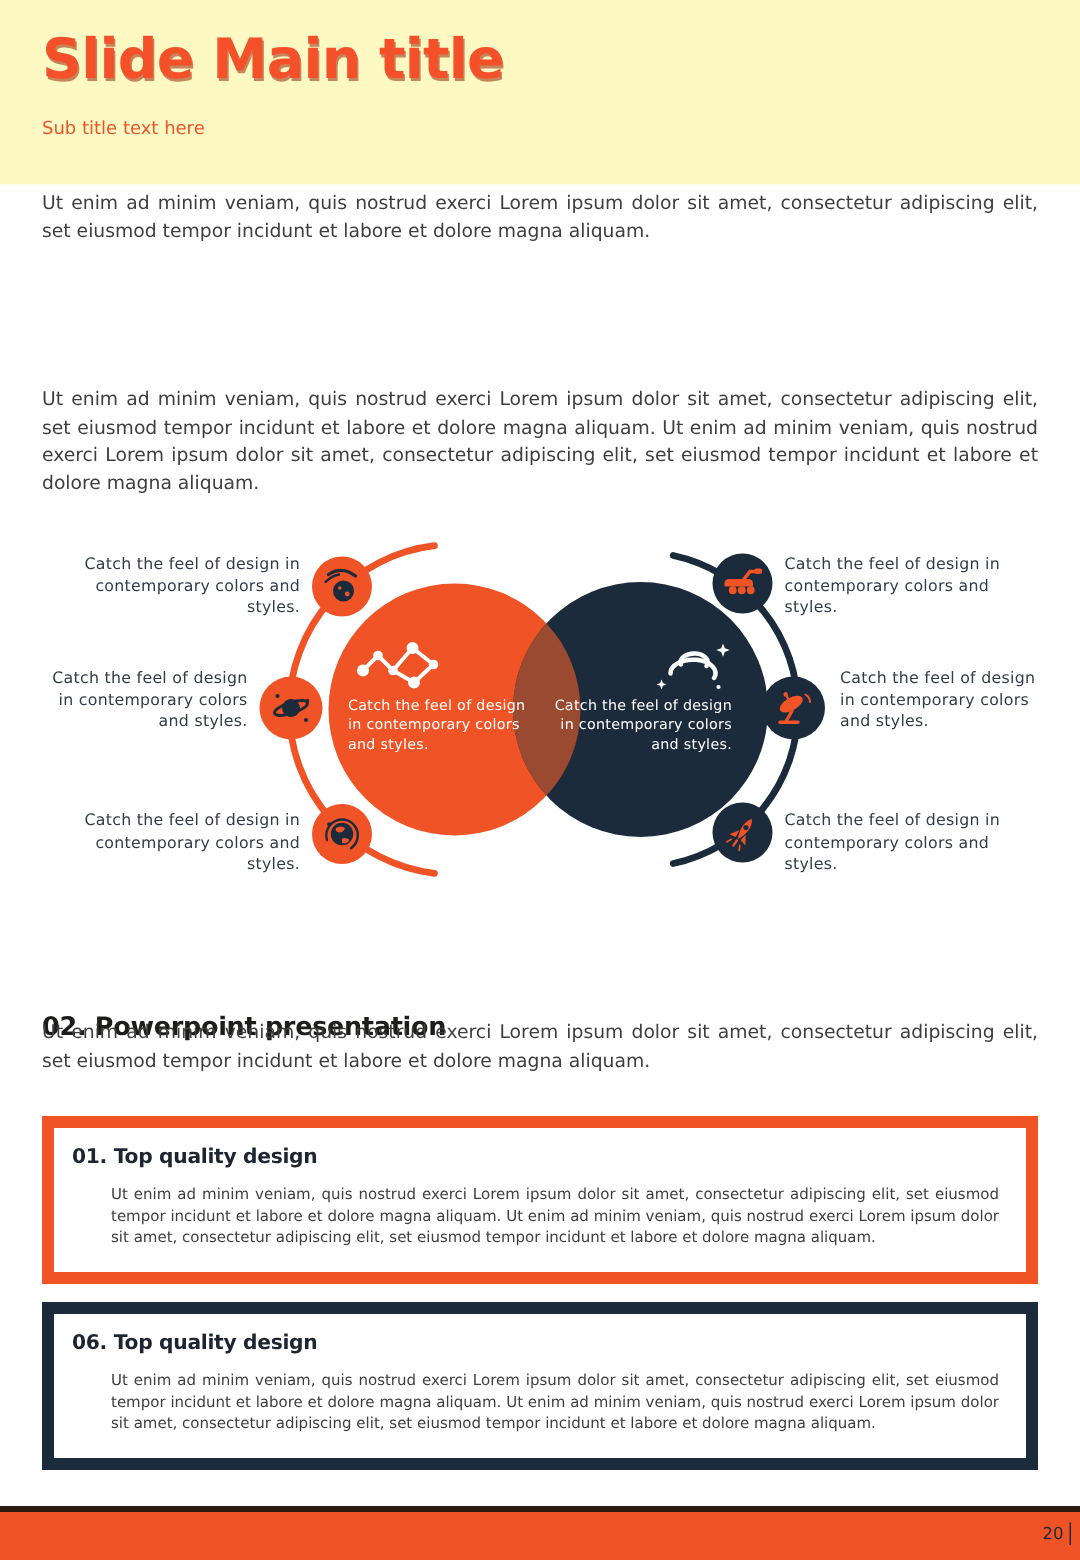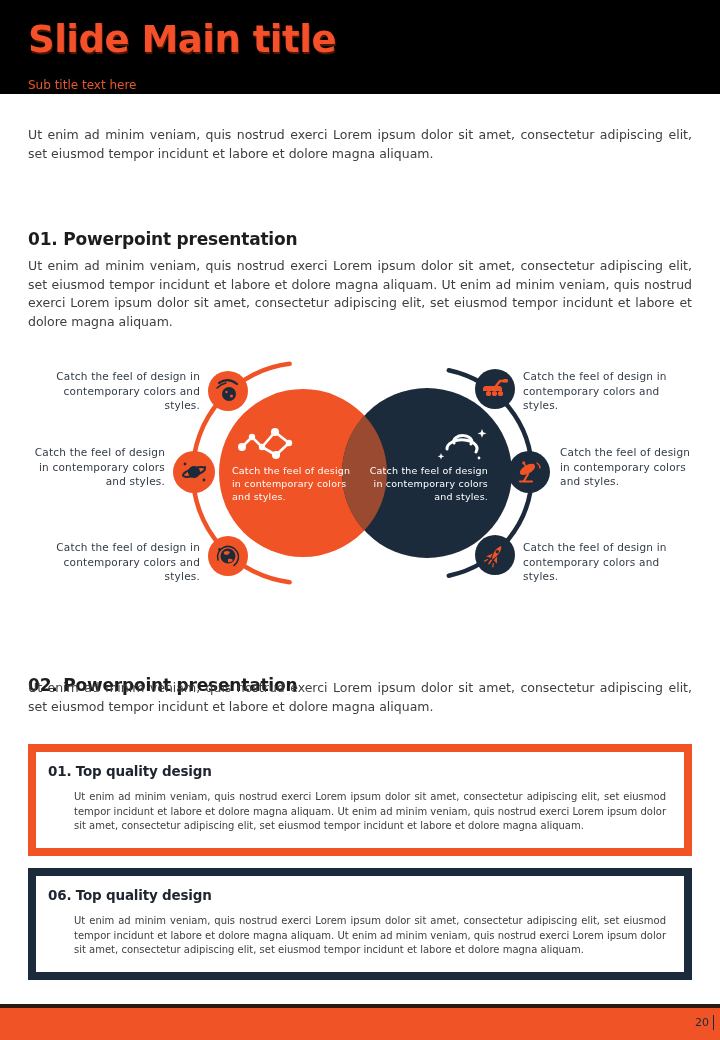--- a/index.html
+++ b/index.html
@@ -1,19 +1,19 @@
 <!DOCTYPE html>
 <html><head>
 <meta charset="utf-8">
 <style>
   html,body{margin:0;padding:0;background:#e8e8e8;}
   .page{position:relative;width:720px;height:1040px;background:#ffffff;overflow:hidden;
         font-family:"DejaVu Sans", sans-serif;color:#3f3f3f;}
   
-  .header{position:absolute;left:0;top:0;width:720px;height:94px;background:#000000;}
+  .header{position:absolute;left:0;top:0;width:720px;height:123px;background:#fef9c3;}
   .main-title{position:absolute;left:28px;top:18px;font-size:37px;font-weight:bold;
               letter-spacing:-0.5px;color:#f4502a;text-shadow:1px 2px 0 rgba(150,40,5,.55);}
   .sub-title{position:absolute;left:28px;top:78px;font-size:12px;color:#e7562c;}
   
   .para{position:absolute;left:28px;width:664px;font-size:12.5px;line-height:18.5px;
         color:#3e3e3e;text-align:justify;}
   .h-section{position:absolute;left:28px;font-size:17px;font-weight:bold;color:#1d1d1b;
              letter-spacing:-0.2px;}
   
   .diagram{position:absolute;left:0;top:355px;width:720px;height:252px;}
@@ -44,21 +44,20 @@
 
 <div class="page">
 
   <div class="header">
     <div class="main-title">Slide Main title</div>
     <div class="sub-title">Sub title text here</div>
   </div>
 
   <div class="para" style="top:126px;">Ut enim ad minim veniam, quis nostrud exerci  Lorem ipsum dolor sit amet, consectetur adipiscing elit, set eiusmod tempor incidunt et labore et dolore magna aliquam.</div>
 
-  <div class="h-section" style="top:229px;">01. Powerpoint presentation</div>
   <div class="para" style="top:257px;">Ut enim ad minim veniam, quis nostrud exerci  Lorem ipsum dolor sit amet, consectetur adipiscing elit, set eiusmod tempor incidunt et labore et dolore magna aliquam. Ut enim ad minim veniam, quis nostrud exerci Lorem ipsum dolor sit amet, consectetur adipiscing elit, set eiusmod tempor incidunt et labore et dolore magna aliquam.</div>
 
   <div class="diagram">
     <svg width="720" height="252" viewBox="0 0 720 252">
 
       <path d="M 289.6 8.8 A 110 110 0 0 0 289.6 227.2" fill="none" stroke="#f05325" stroke-width="4.5" stroke-linecap="round"></path>
       <path d="M 448.8 15.3 A 105 105 0 0 1 448.8 220.7" fill="none" stroke="#1b2b3b" stroke-width="4.5" stroke-linecap="round"></path>
 
       <circle cx="303" cy="118" r="84" fill="#f05325"></circle>
       <circle cx="427" cy="118" r="85" fill="#1b2b3b"></circle>

